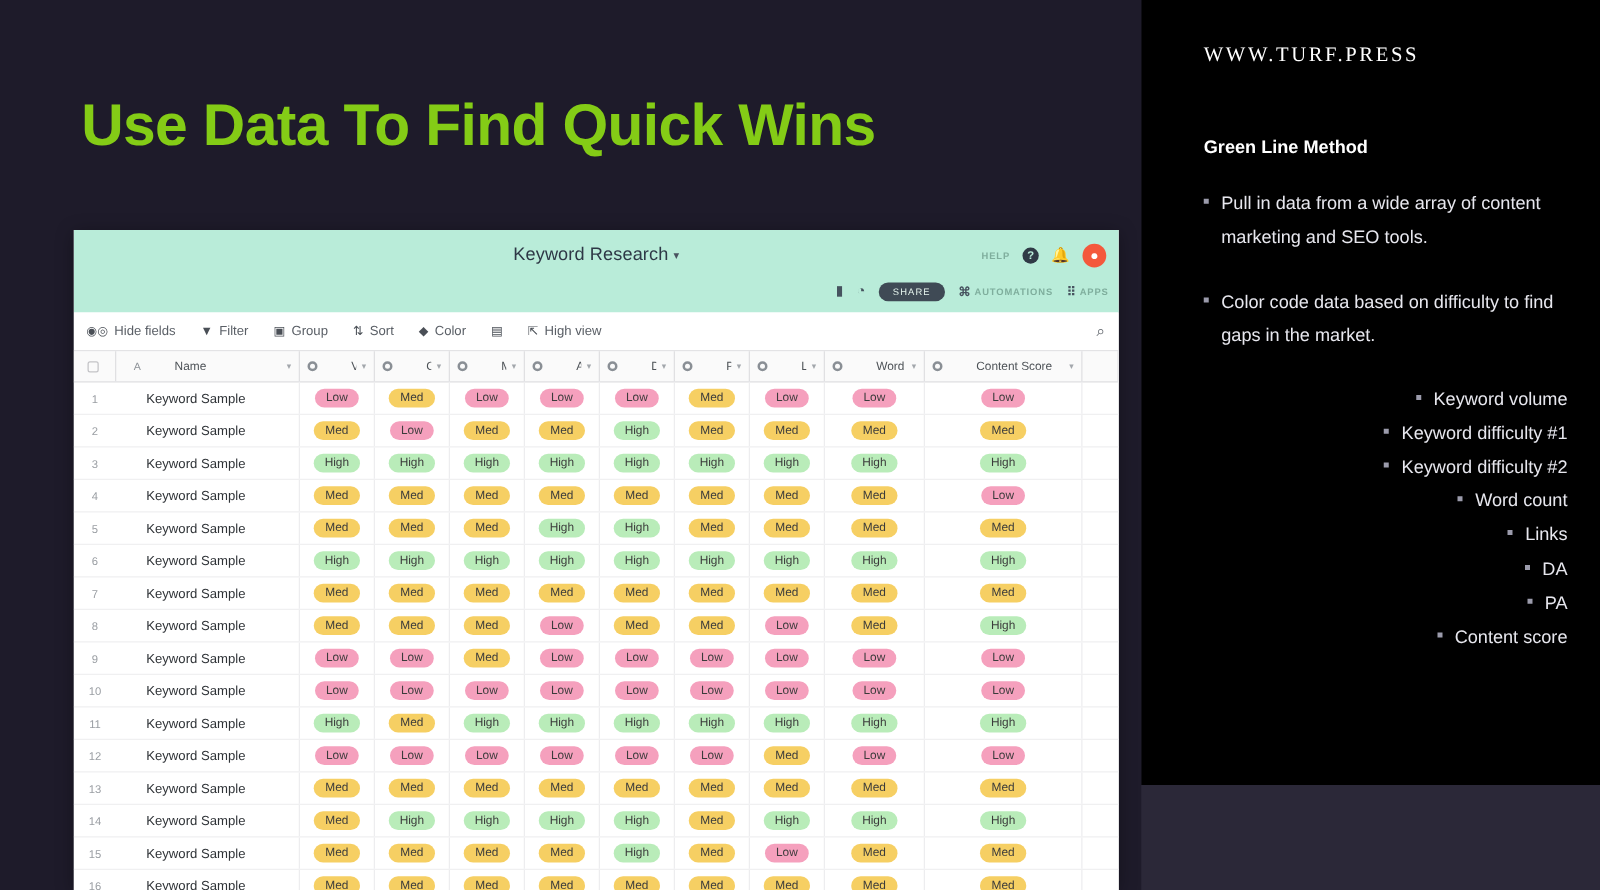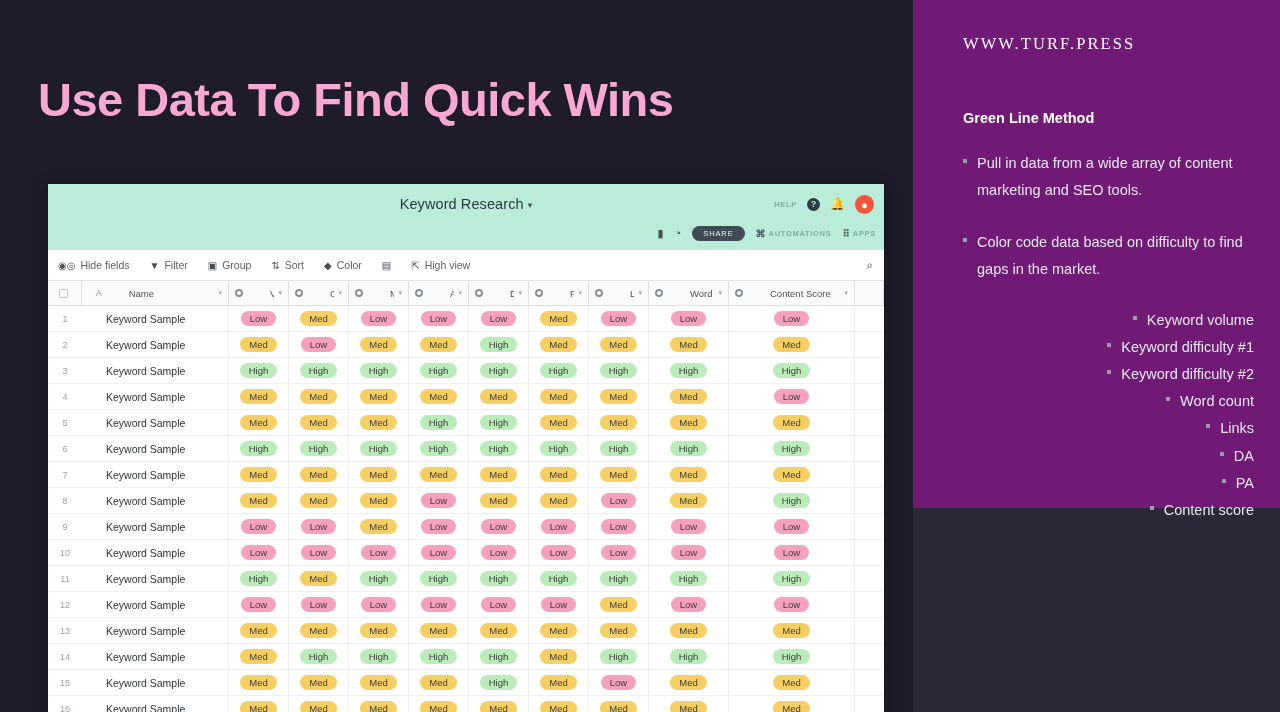--- a/index.html
+++ b/index.html
@@ -12,32 +12,32 @@
 
   
   #left-panel {
     width: 913px; height: 712px;
     background: #1e1b2a;
     position: relative;
     flex: 0 0 913px;
   }
   #slide-title {
     position: absolute;
-    left: 38px; top: 72px;
+    left: 65px; top: 72px;
     font-size: 47px;
     font-weight: 700;
     letter-spacing: -0.5px;
-    color: #f9a8d4;
+    color: #84cc16;
     font-family: "Liberation Sans", sans-serif;
   }
 
   
   #app-card {
     position: absolute;
-    left: 48px; top: 184px;
+    left: 59px; top: 184px;
     width: 836px; height: 528px;
     background: #ffffff;
     overflow: hidden;
     box-shadow: 0 2px 14px rgba(0,0,0,.35);
   }
   
   #app-header {
     height: 66px;
     background: #b9ecd9;
     position: relative;
@@ -165,22 +165,22 @@
     line-height: 1;
     font-weight: 400;
     color: #3b3b3b;
   }
   .pill.Low  { background: #f5a0bd; }
   .pill.Med  { background: #f6cf63; }
   .pill.High { background: #b9ecb9; }
 
   
   #right-panel {
-    flex: 1 1 auto; height: 508px;
-    background: #701a75;
+    flex: 1 1 auto; height: 628px;
+    background: #000000;
     padding: 34px 26px 0 50px;
     color: #e9e9ef;
   }
   #brand {
     font-family: "Liberation Serif", serif;
     font-size: 16.5px;
     letter-spacing: 2.1px;
     color: #ffffff;
     margin-bottom: 56px;
     white-space: nowrap;

